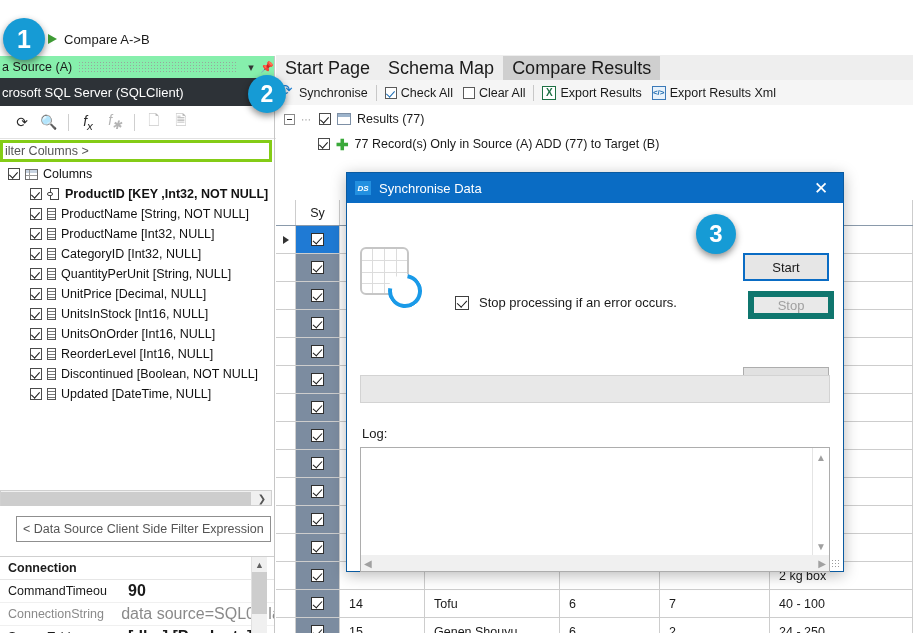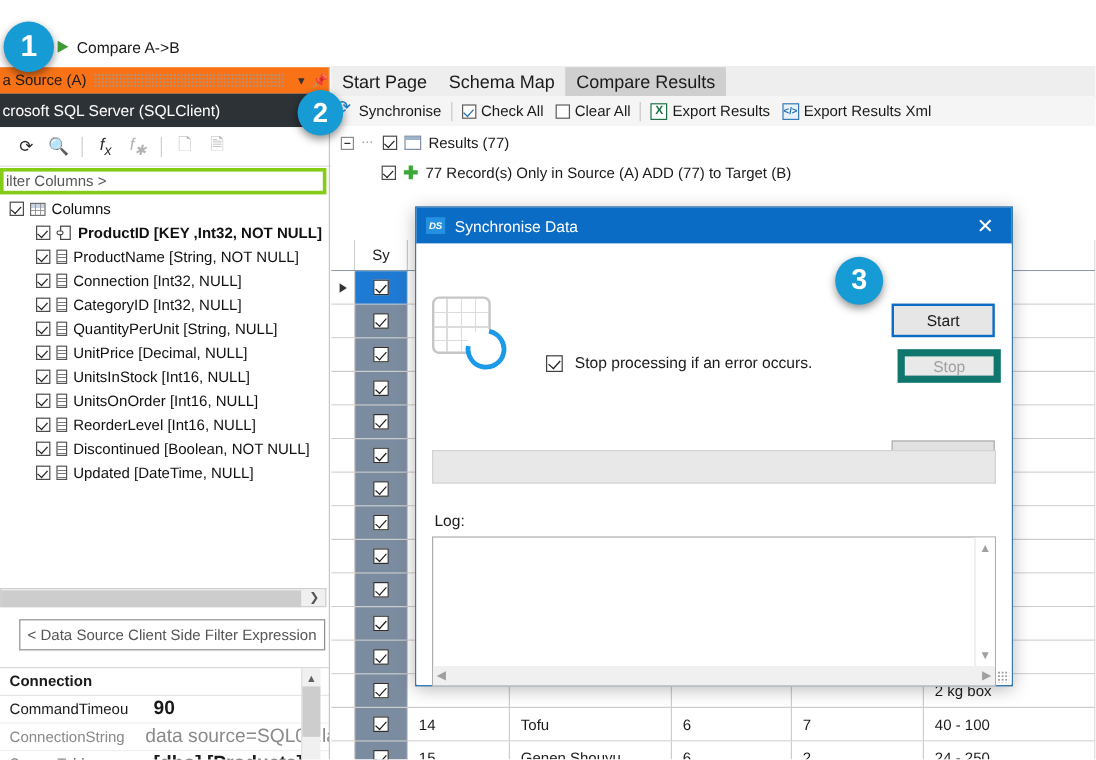--- a/index.html
+++ b/index.html
@@ -29,21 +29,21 @@
   .play-tri {
     width: 0; height: 0;
     border-left: 9px solid #3f9c35;
     border-top: 5.5px solid transparent;
     border-bottom: 5.5px solid transparent;
   }
   #compare-label { font-size: 13px; color: #1a1a1a; }
 
   #ds-header {
     position: absolute; left: 0; top: 56px; width: 275px; height: 22px;
-    background: #f97316; border-bottom: 1px solid #d6d6d6;
+    background: #86efac; border-bottom: 1px solid #d6d6d6;
     display: flex; align-items: center;
   }
   #ds-title { font-size: 12.5px; color: #1a1a1a; margin-left: 2px; white-space: nowrap; }
   #ds-dots {
     flex: 1; height: 12px; margin: 0 6px;
     background-image: radial-gradient(#9a9a9a 0.8px, transparent 0.9px);
     background-size: 3px 3px; background-position: 0 3px;
     opacity: .85;
   }
   .pane-ctl { width: 16px; text-align: center; color: #333; font-size: 11px; cursor: default; }
@@ -180,21 +180,21 @@
   
   #right-pane { position: absolute; left: 276px; top: 0; width: 637px; height: 633px; background: #fff; }
 
   #tabstrip {
     position: absolute; left: 0; top: 55px; width: 637px; height: 25px;
     background: #eeeeee; border-bottom: 1px solid #cfcfcf;
     display: flex; align-items: flex-end;
   }
   .tab {
     height: 24px; display: flex; align-items: center; padding: 0 9px;
-    font-size: 15px; color: #1a1a1a; cursor: default; white-space: nowrap;
+    font-size: 18px; color: #1a1a1a; cursor: default; white-space: nowrap;
   }
   .tab.active { background: #cfcfcf; }
 
   #results-toolbar {
     position: absolute; left: 0; top: 80px; width: 637px; height: 25px;
     background: #f5f5f5; border-bottom: 1px solid #d9d9d9;
     display: flex; align-items: center; font-size: 12.5px;
   }
   .ttool { display: flex; align-items: center; gap: 4px; padding: 0 5px; height: 23px; cursor: default; white-space: nowrap; }
   .ttool-sep { width: 1px; height: 16px; background: #c8c8c8; margin: 0 3px; }
@@ -461,21 +461,21 @@
             <span>ProductID [KEY ,Int32, NOT NULL]</span>
           </div>
           <div class="tree-row child">
             <span class="cbx checked"></span>
             <span class="field-ico"></span>
             <span>ProductName [String, NOT NULL]</span>
           </div>
           <div class="tree-row child">
             <span class="cbx checked"></span>
             <span class="field-ico"></span>
-            <span>Connection [Int32, NULL]</span>
+            <span>ProductName [Int32, NULL]</span>
           </div>
           <div class="tree-row child">
             <span class="cbx checked"></span>
             <span class="field-ico"></span>
             <span>CategoryID [Int32, NULL]</span>
           </div>
           <div class="tree-row child">
             <span class="cbx checked"></span>
             <span class="field-ico"></span>
             <span>QuantityPerUnit [String, NULL]</span>

